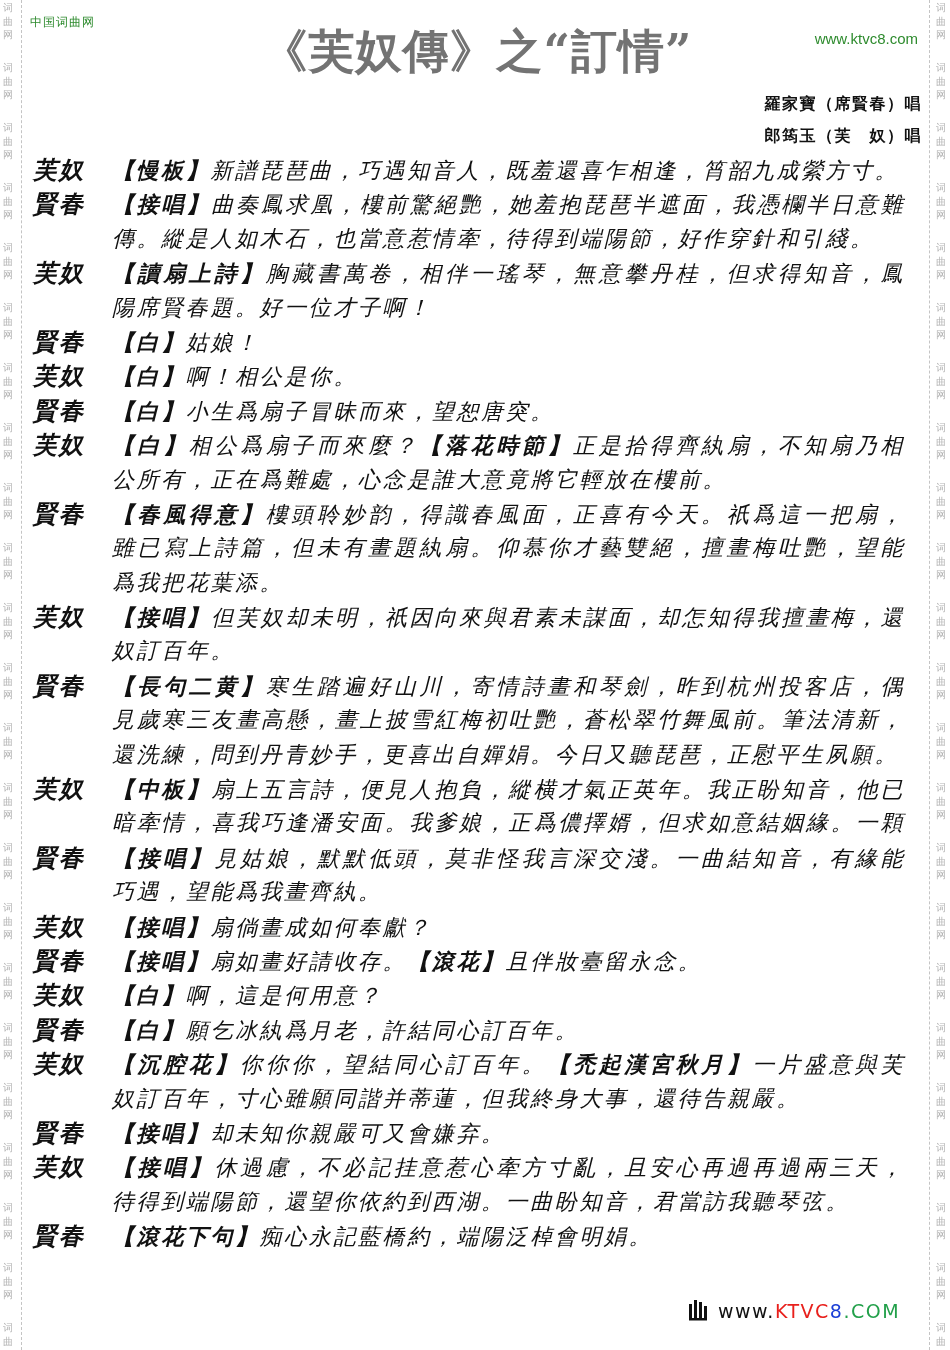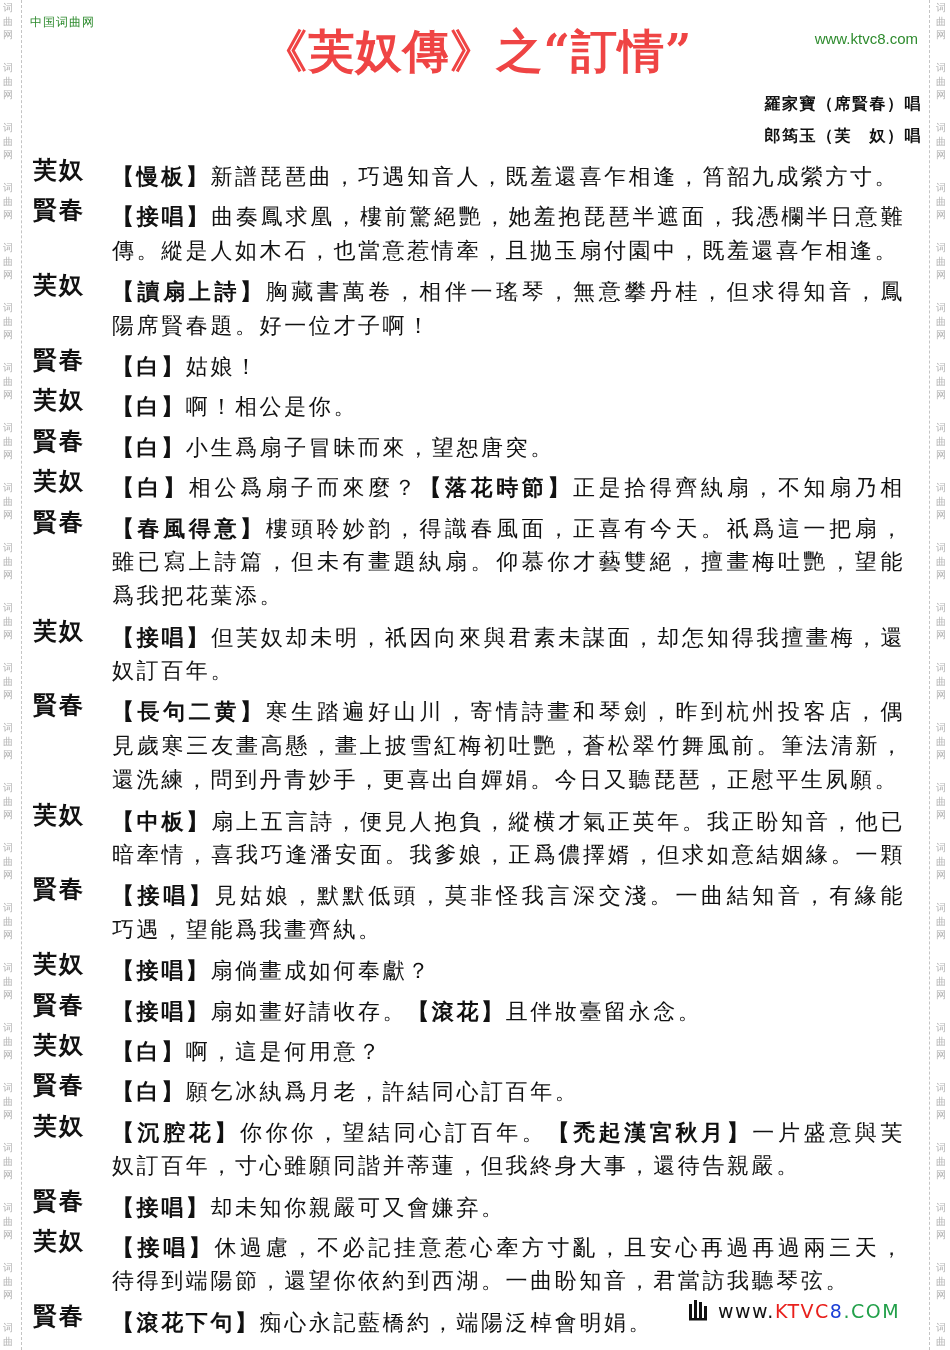--- a/index.html
+++ b/index.html
@@ -49,43 +49,43 @@
     font-family: "Liberation Sans", sans-serif;
     font-size: 15px; line-height: 18px;
     color: var(--site-green);
   }
   .title {
     position: absolute; left: 21px; width: 912px; top: 22px;
     text-align: center;
     font-family: "DejaVu Serif", serif;
     font-weight: bold; font-size: 46px; line-height: 58px;
     letter-spacing: 1px;
-    color: #ef4444;
+    color: #737373;
   }
   .credits {
     position: absolute; right: 28px; top: 88px;
     text-align: right;
   }
   .credit-line {
     font-weight: bold; font-size: 16px; line-height: 32px;
     letter-spacing: 1.5px; white-space: nowrap;
   }
 
   
   .dialogue {
     position: absolute; left: 33px; top: 153px; width: 880px;
   }
-  .entry { display: flex; }
+  .entry { display: flex; font-style: italic; }
   .speaker {
     width: 79px; flex: 0 0 79px;
     font-weight: bold; font-size: 24px;
     line-height: 34.4px; height: 34.4px;
     letter-spacing: 2px; white-space: nowrap;
   }
-  .lines { width: 793px; flex: 0 0 793px; margin-top: 6px; }
+  .lines { width: 793px; flex: 0 0 793px; }
   .line {
     height: 34.4px; line-height: 34.4px;
     font-size: 22px; letter-spacing: 2.6px;
     white-space: nowrap;
   }
   .line.full { text-align: justify; text-align-last: justify; }
   .tune-label { font-weight: bold; }
 
   
   .footer-logo {
@@ -358,21 +358,21 @@
       <div class="entry">
         <div class="speaker">芙奴</div>
         <div class="lines">
           <div class="line"><span class="tune-label">【慢板】</span><span class="lyric-text">新譜琵琶曲，巧遇知音人，既羞還喜乍相逢，筲韶九成縈方寸。</span></div>
         </div>
       </div>
       <div class="entry">
         <div class="speaker">賢春</div>
         <div class="lines">
           <div class="line full"><span class="tune-label">【接唱】</span><span class="lyric-text">曲奏鳳求凰，樓前驚絕艷，她羞抱琵琶半遮面，我憑欄半日意難</span></div>
-          <div class="line"><span class="lyric-text">傳。縱是人如木石，也當意惹情牽，且拋玉扇付園中，既羞還喜乍相逢。</span></div>
+          <div class="line"><span class="lyric-text">傳。縱是人如木石，也當意惹情牽，待得到端陽節，好作穿針和引綫。</span></div>
         </div>
       </div>
       <div class="entry">
         <div class="speaker">芙奴</div>
         <div class="lines">
           <div class="line full"><span class="tune-label">【讀扇上詩】</span><span class="lyric-text">胸藏書萬卷，相伴一瑤琴，無意攀丹桂，但求得知音，鳳</span></div>
           <div class="line"><span class="lyric-text">陽席賢春題。好一位才子啊！</span></div>
         </div>
       </div>
       <div class="entry">
@@ -390,20 +390,21 @@
       <div class="entry">
         <div class="speaker">賢春</div>
         <div class="lines">
           <div class="line"><span class="tune-label">【白】</span><span class="lyric-text">小生爲扇子冒昧而來，望恕唐突。</span></div>
         </div>
       </div>
       <div class="entry">
         <div class="speaker">芙奴</div>
         <div class="lines">
           <div class="line full"><span class="tune-label">【白】</span><span class="lyric-text">相公爲扇子而來麼？</span><span class="tune-label">【落花時節】</span><span class="lyric-text">正是拾得齊紈扇，不知扇乃相</span></div>
+          <div class="line"><span class="lyric-text">公所有，正在爲難處，心念是誰大意竟將它輕放在樓前。</span></div>
         </div>
       </div>
       <div class="entry">
         <div class="speaker">賢春</div>
         <div class="lines">
           <div class="line full"><span class="tune-label">【春風得意】</span><span class="lyric-text">樓頭聆妙韵，得識春風面，正喜有今天。祇爲這一把扇，</span></div>
           <div class="line full"><span class="lyric-text">雖已寫上詩篇，但未有畫題紈扇。仰慕你才藝雙絕，擅畫梅吐艷，望能</span></div>
           <div class="line"><span class="lyric-text">爲我把花葉添。</span></div>
         </div>
       </div>

